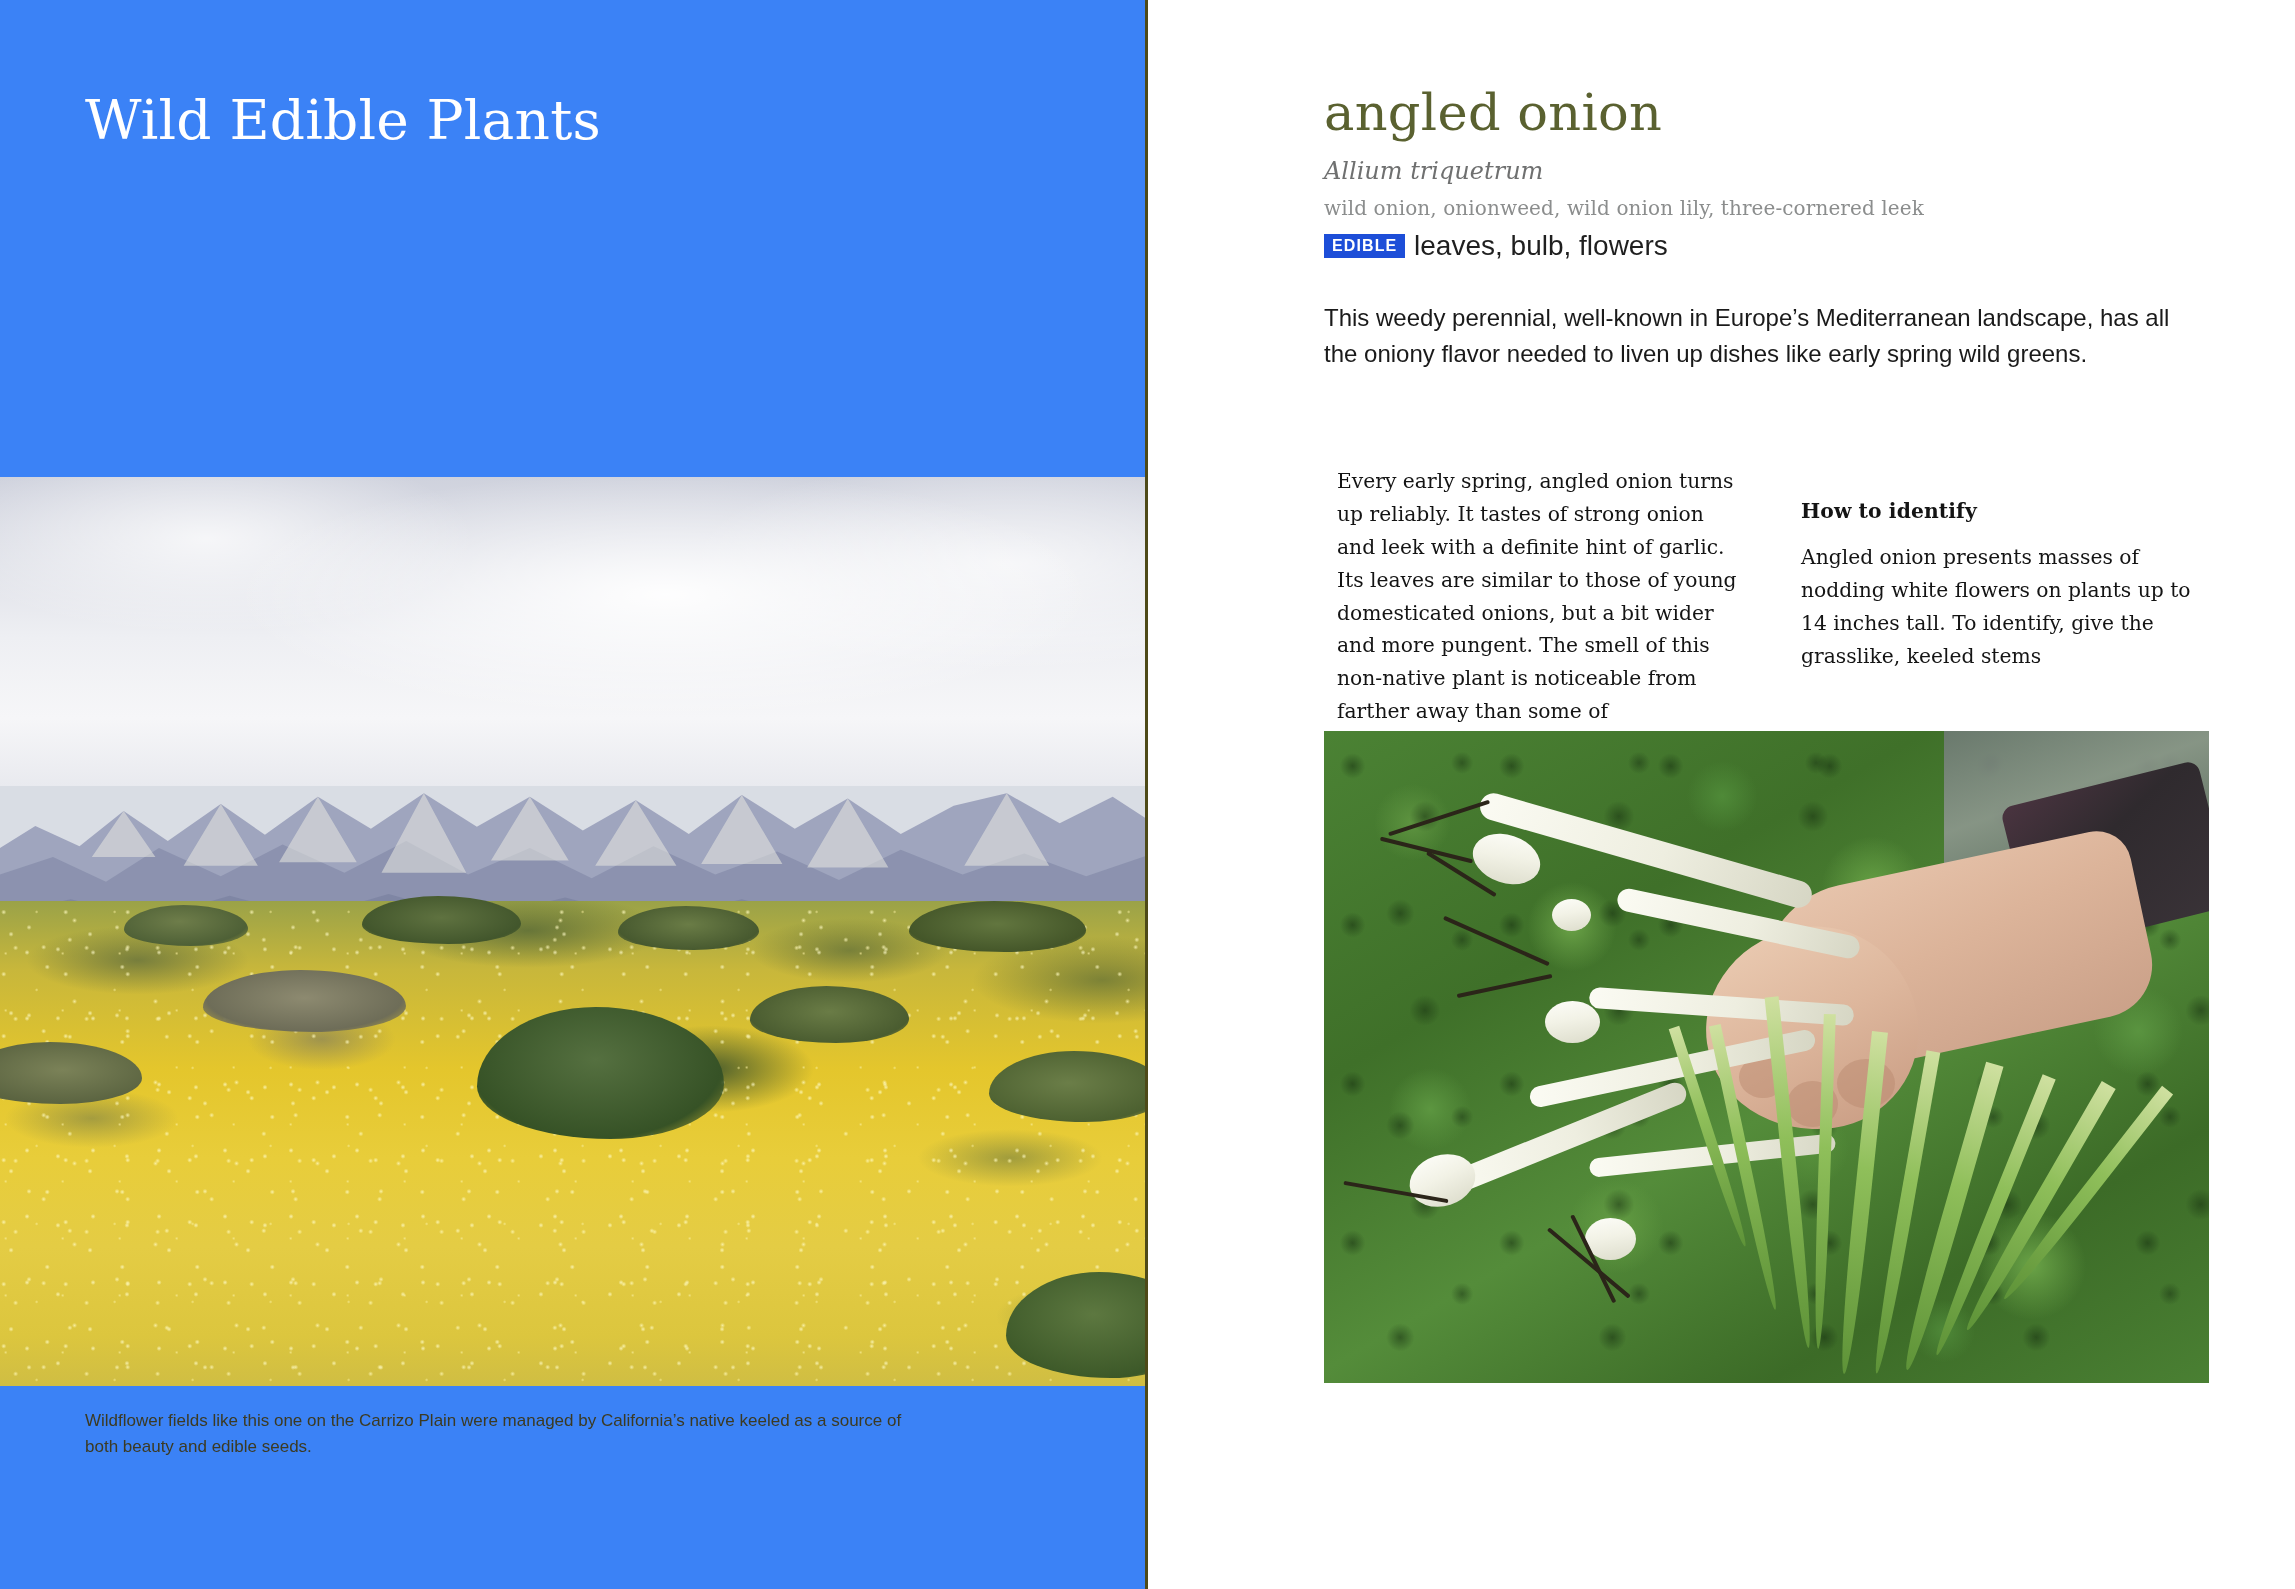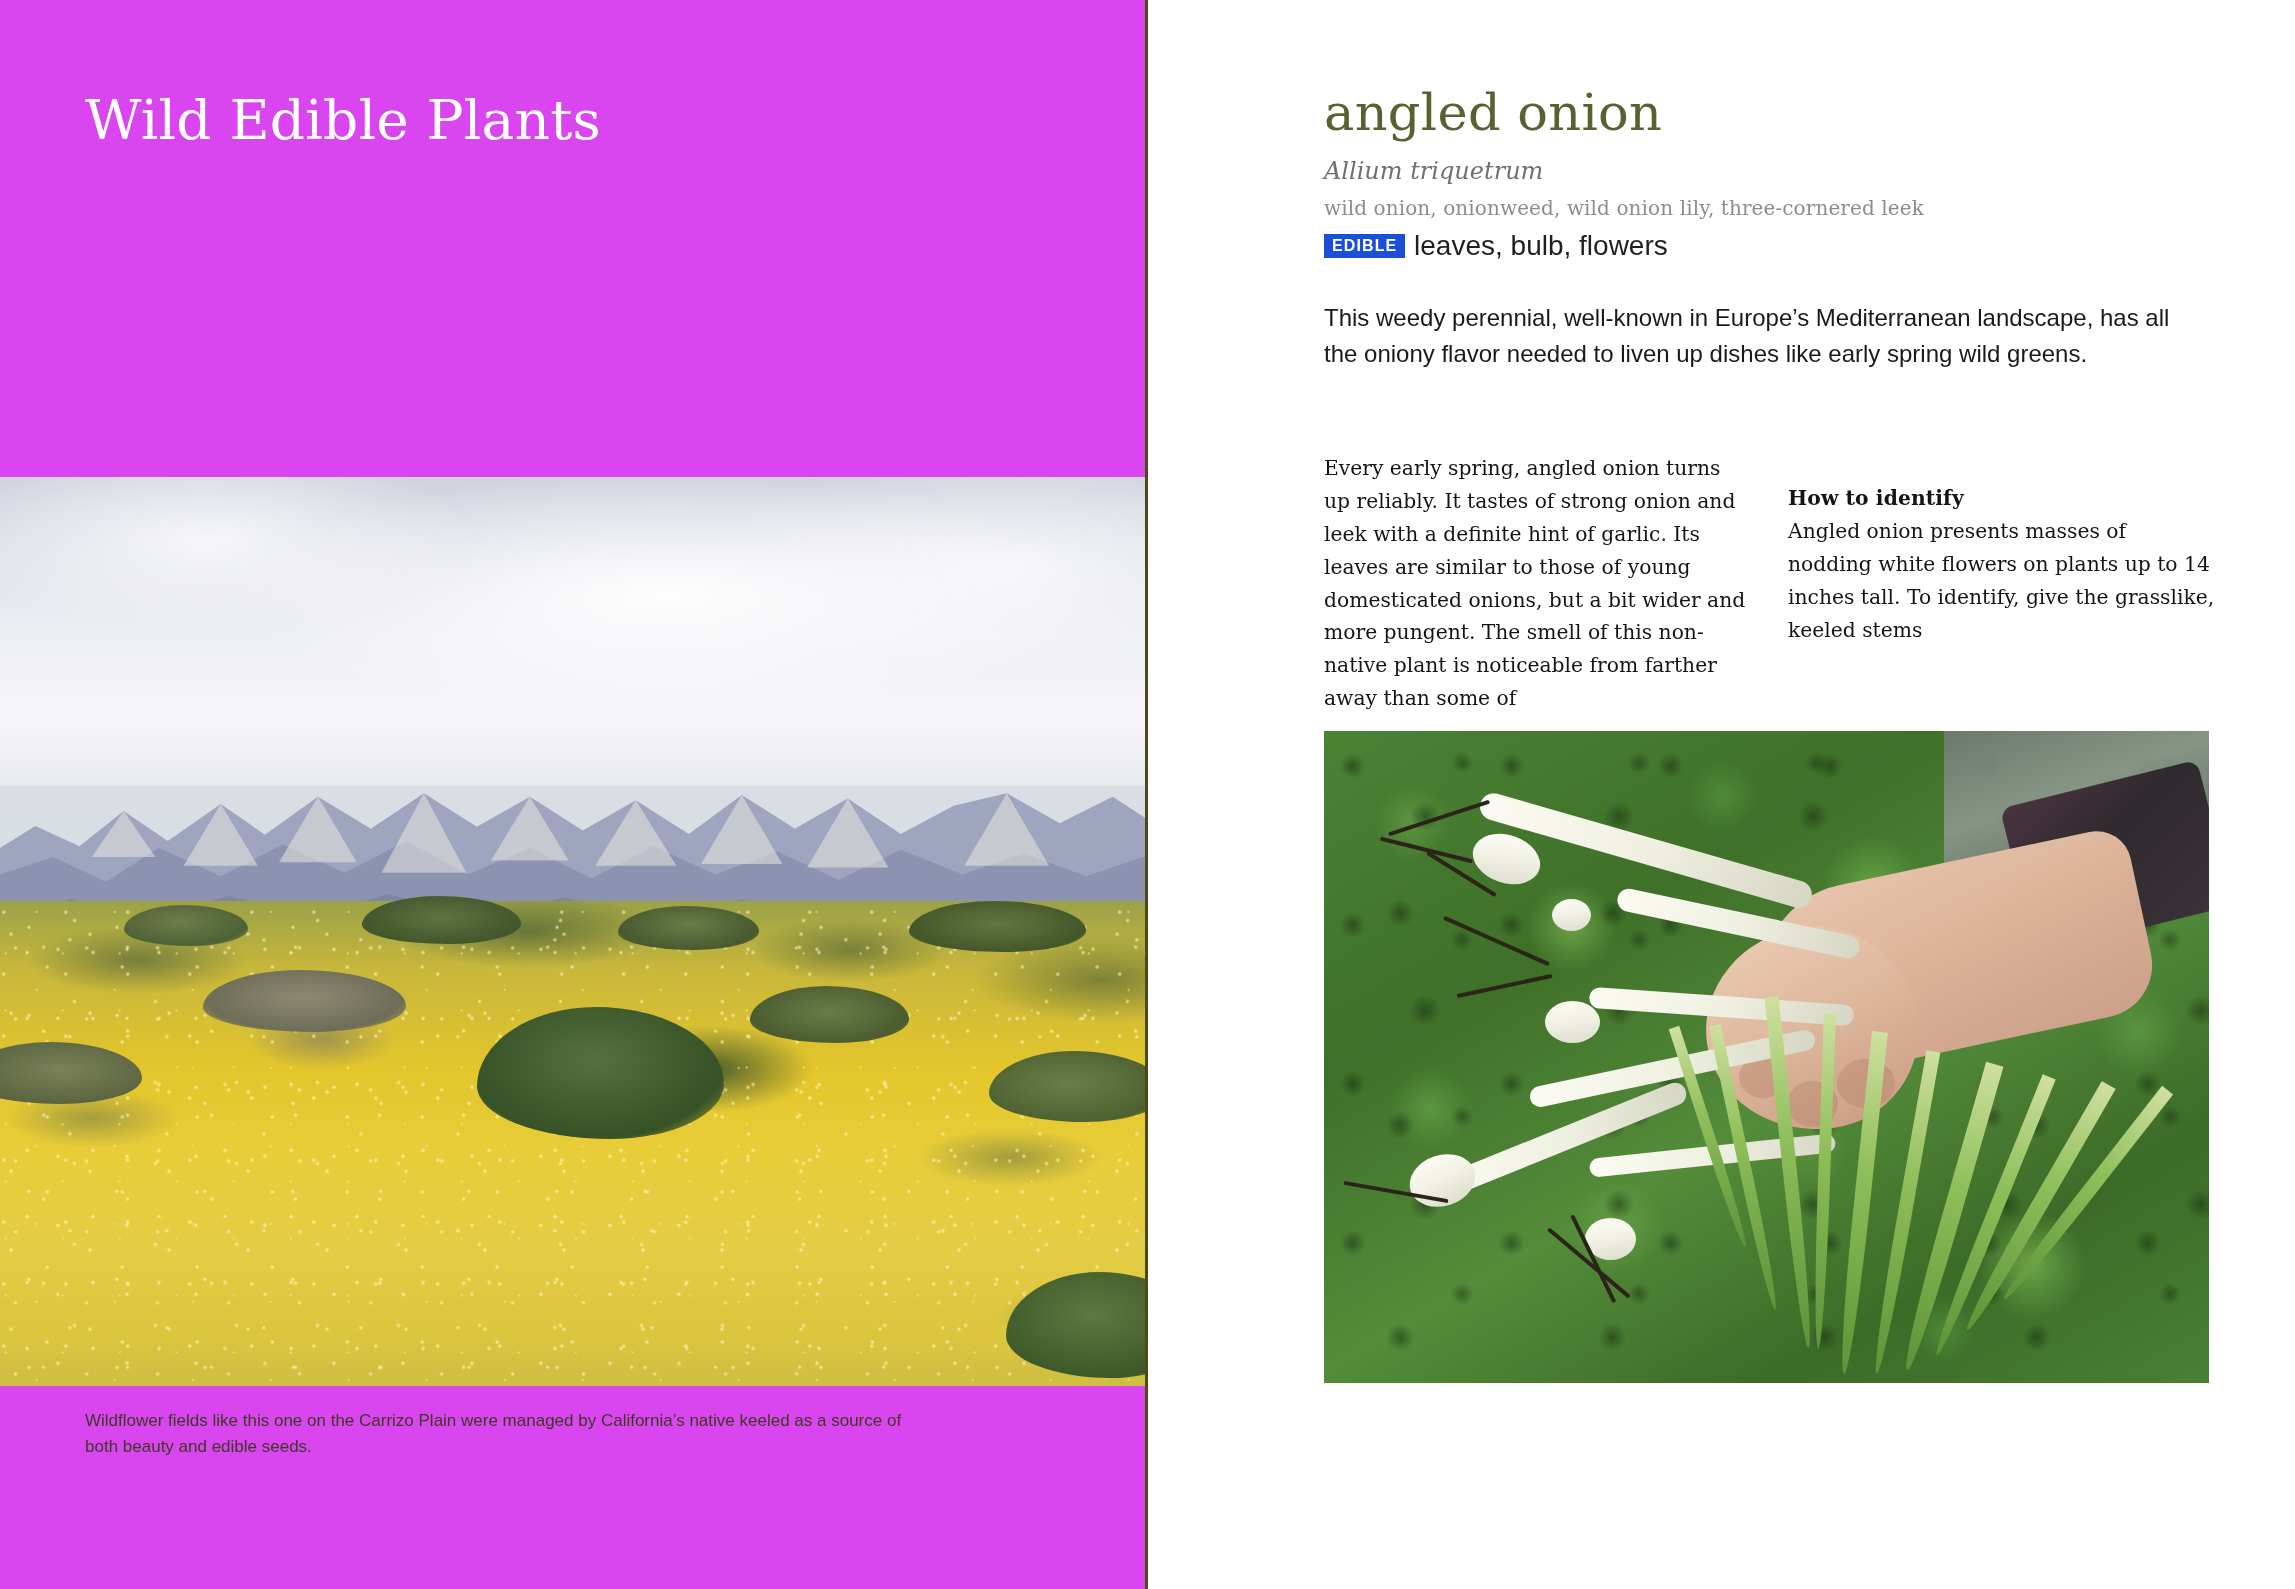--- a/index.html
+++ b/index.html
@@ -7,21 +7,21 @@
     width:2295px;height:1589px;
     background:#ffffff;
     font-family:"Liberation Sans", sans-serif;
     overflow:hidden;
   }
   .spread{position:relative;width:2295px;height:1589px;background:#ffffff;}
 
   
   .page-left{
     position:absolute;left:0;top:0;width:1148px;height:1589px;
-    background:#d946ef;
+    background:#3b82f6;
     overflow:hidden;
     box-sizing:border-box;
     border-right:3.5px solid #4e4a18;
   }
   .book-title{
     position:absolute;left:85px;top:85px;width:927px;
     font-family:"DejaVu Serif", serif;
     font-size:55px;line-height:1.28;
     color:#ffffff;
     letter-spacing:0.2px;
@@ -122,21 +122,21 @@
     position:absolute;left:173px;top:300px;width:874px;
     font-size:24px;line-height:1.48;color:#1a1a1a;
   }
 
   .cols{
     position:absolute;left:173px;top:452px;width:892px;
     display:flex;gap:37px;
   }
   .col{width:427px;}
   .col p{
-    margin:0;
+    margin:13px;
     font-family:"DejaVu Serif", serif;
     font-size:20.3px;line-height:1.62;color:#141414;
   }
   .subhead{
     margin:0 0 1.8px 25px;
     font-size:21px;font-weight:700;color:#9e3b32;
     font-family:"Liberation Sans", sans-serif;
     letter-spacing:0.1px;
   }
   .subhead-gap{height:30px;}

